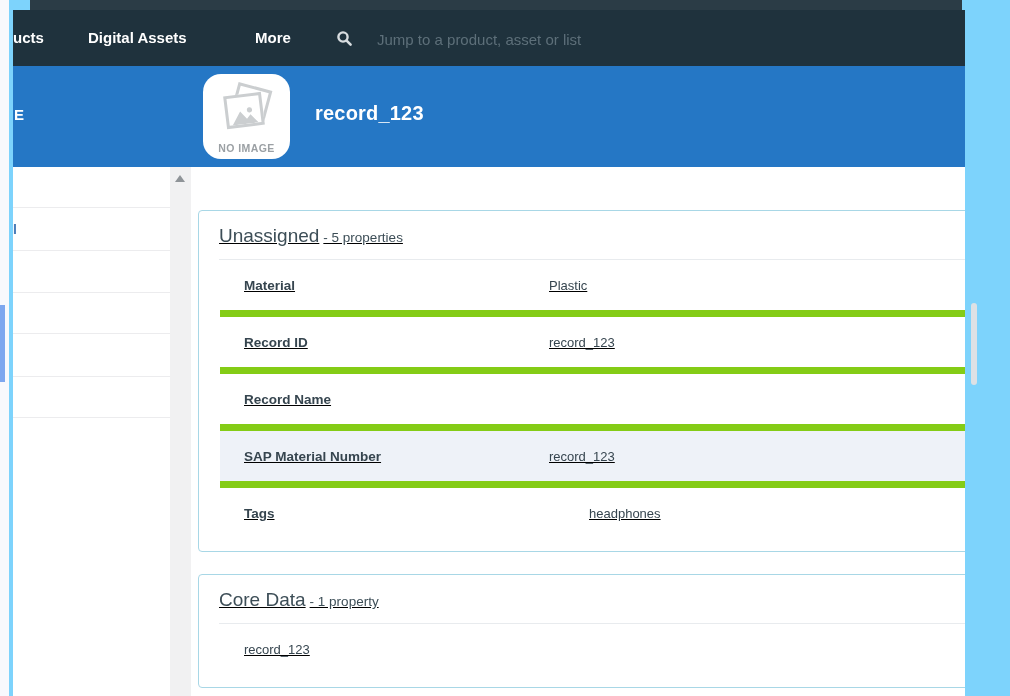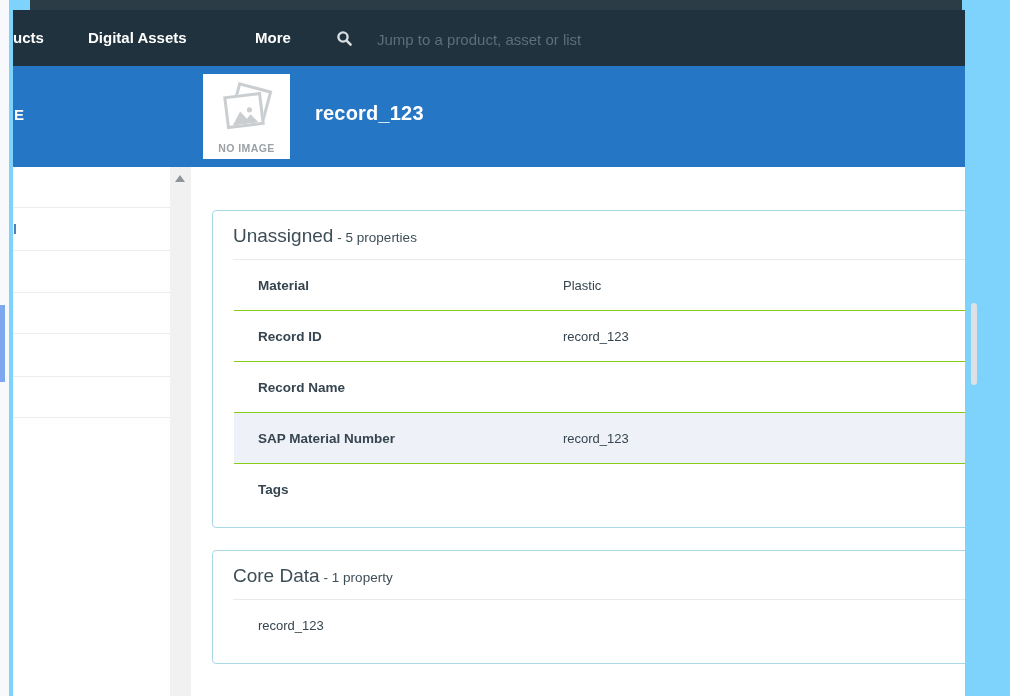--- a/index.html
+++ b/index.html
@@ -28,21 +28,21 @@
   .nav-more{left:242px;}
   .nav-search-icon{position:absolute;left:323px;top:20px;width:17px;height:17px;}
   .nav-search{position:absolute;left:362px;top:14px;width:320px;height:28px;background:transparent;border:none;outline:none;
     color:#b6c3ca;font-size:15px;font-family:inherit;}
   .nav-search::placeholder{color:#5d6f79;opacity:1;}
 
   
   .banner{position:absolute;left:0;top:66px;width:952px;height:101px;background:var(--banner-bg,#2577c5);}
   .banner-frag{position:absolute;left:1px;top:99px;transform:translateY(-50%);color:#fff;font-size:15px;font-weight:700;}
   .banner-frag{top:48px;}
-  .tile{position:absolute;left:190px;top:8px;width:87px;height:85px;background:#fff;cursor:pointer;}
+  .tile{position:absolute;left:190px;top:8px;width:87px;height:85px;background:#fff;cursor:pointer;border-radius:18px;}
   .tile-label{position:absolute;left:0;right:0;bottom:5px;text-align:center;font-size:10.5px;font-weight:700;
     color:#9ba0a4;letter-spacing:.4px;}
   .frames{position:absolute;left:21px;top:12px;width:46px;height:44px;}
   .frame{position:absolute;background:#fff;border:3px solid #cbced0;}
   .frame.back{width:29px;height:25px;left:10px;top:0;transform:rotate(15deg);}
   .frame.front{width:32px;height:27px;left:1px;top:8px;transform:rotate(-7deg);display:flex;align-items:flex-end;justify-content:center;}
   .banner-title{position:absolute;left:302px;top:36px;margin:0;color:#fff;font-size:20px;font-weight:700;letter-spacing:.2px;}
 
   
   .content{position:absolute;left:0;top:167px;width:952px;height:529px;background:#fff;}
@@ -52,29 +52,29 @@
   .sidebar-item{border-bottom:1px solid #ececee;cursor:pointer;}
   .sidebar-fragment{position:absolute;left:0;top:54px;width:4px;height:16px;overflow:hidden;
     color:#4a7cb8;font-size:14px;font-weight:700;line-height:16px;}
 
   
   .scrolltrack{position:absolute;left:157px;top:0;width:21px;height:529px;background:#f1f1f2;cursor:pointer;}
   .scroll-up{position:absolute;left:5px;top:8px;width:0;height:0;
     border-left:5px solid transparent;border-right:5px solid transparent;border-bottom:7px solid #8f9498;}
 
   
-  .main{position:absolute;left:199px;top:43px;width:780px;}
+  .main{position:absolute;left:185px;top:43px;width:780px;text-decoration:underline;}
   .card{background:#fff;border:1px solid var(--card-border,#a8d7e6);border-radius:4px;padding-bottom:13px;}
   .card + .card{margin-top:22px;}
   .card-head{padding:14px 20px 12px 20px;}
   .card-title{font-size:19px;color:#3d4e57;}
   .card-sub{font-size:13.5px;color:#3d4e57;margin-left:4px;}
   .card-divider{margin-left:20px;border-top:1px solid #e8ebee;}
   .prop-row{margin-left:21px;display:grid;grid-template-columns:305px 1fr;align-items:center;
-    min-height:50px;border-bottom:1px solid #84cc16;padding-left:24px;cursor:pointer;}
+    min-height:50px;border-bottom:7px solid #84cc16;padding-left:24px;cursor:pointer;}
   .prop-row:last-child{border-bottom:none;gap:40px;}
   .prop-row.hl{background:var(--row-highlight,#eef2f8);}
   .prop-label{font-size:13.5px;font-weight:700;color:#36454f;}
   .prop-value{font-size:13px;color:#36454f;}
 </style>
 </head>
 <body>
 
 <div class="stage">
 
@@ -142,20 +142,21 @@
             </div>
             <div class="prop-row">
               <div class="prop-label">Record Name</div>
             </div>
             <div class="prop-row hl">
               <div class="prop-label">SAP Material Number</div>
               <div class="prop-value">record_123</div>
             </div>
             <div class="prop-row">
               <div class="prop-label">Tags</div>
+              <div class="prop-value">headphones</div>
             </div>
           </section>
           <section class="card">
             <div class="card-head"><span class="card-title">Core Data</span><span class="card-sub">- 1 property</span></div>
             <div class="card-divider"></div>
             <div class="prop-row">
               <div class="prop-value">record_123</div>
             </div>
           </section>
         </div>

